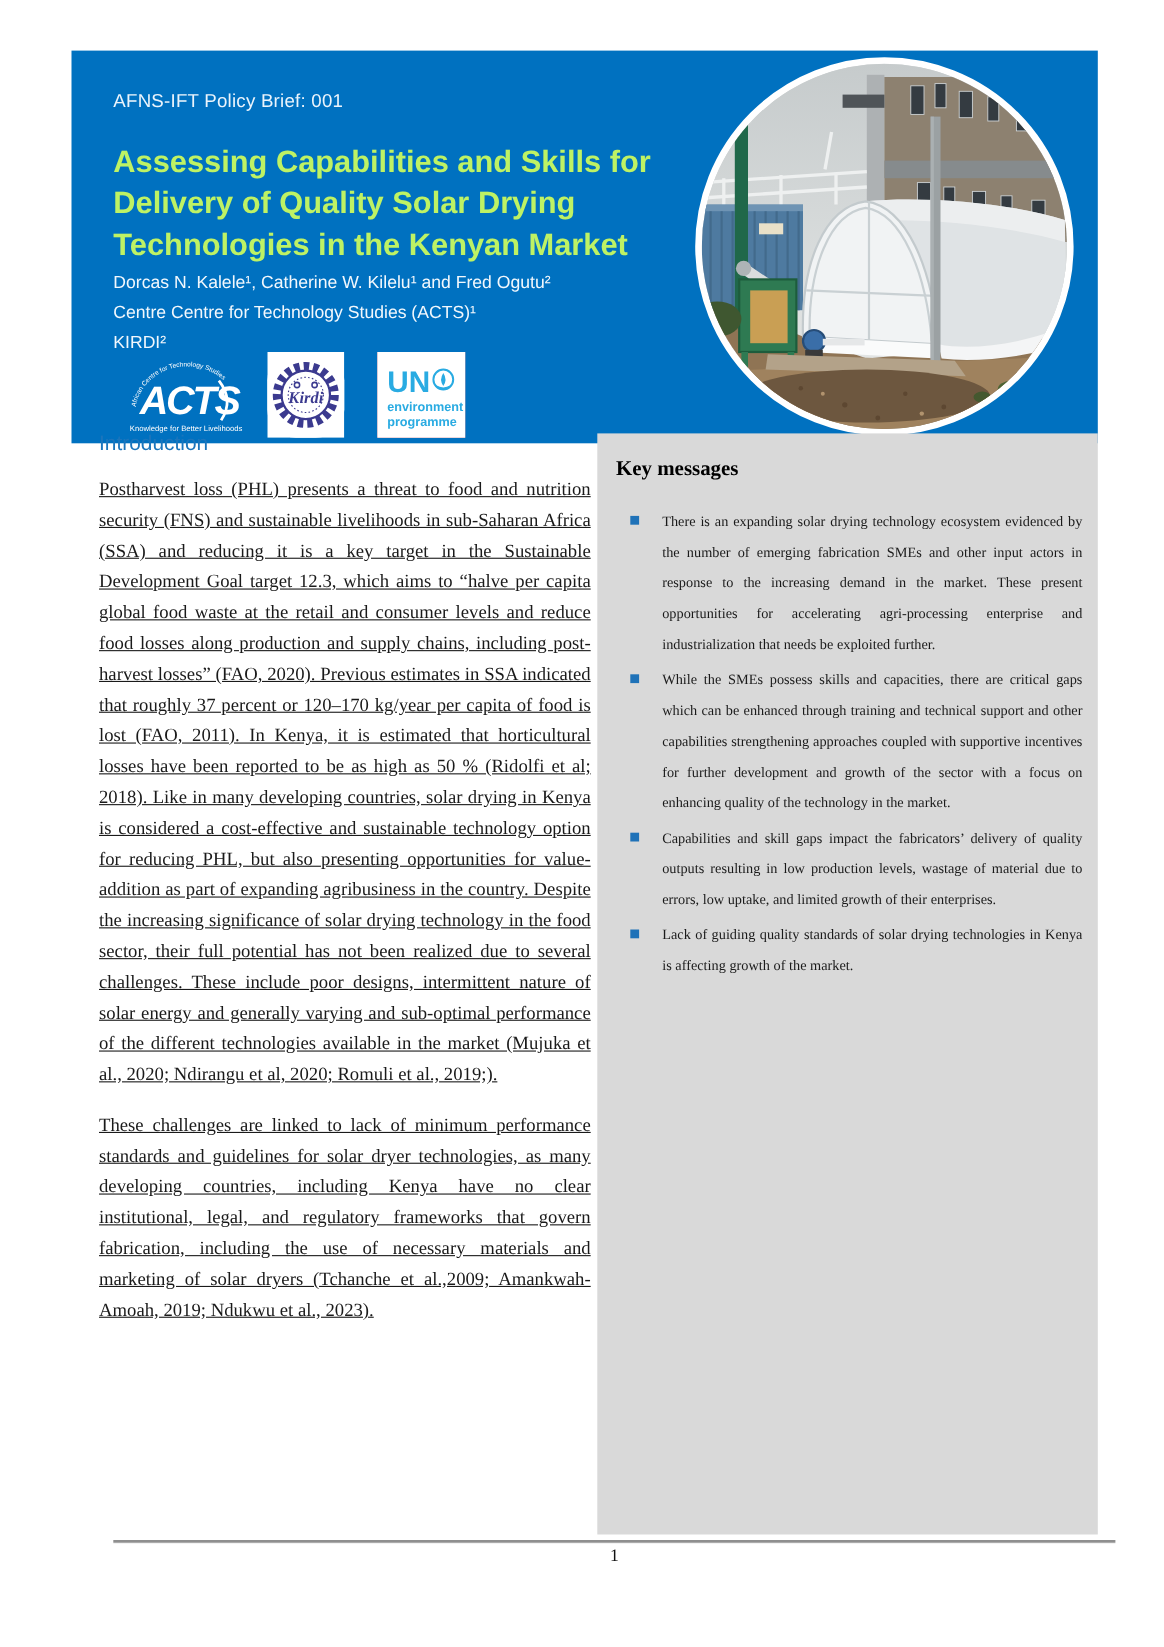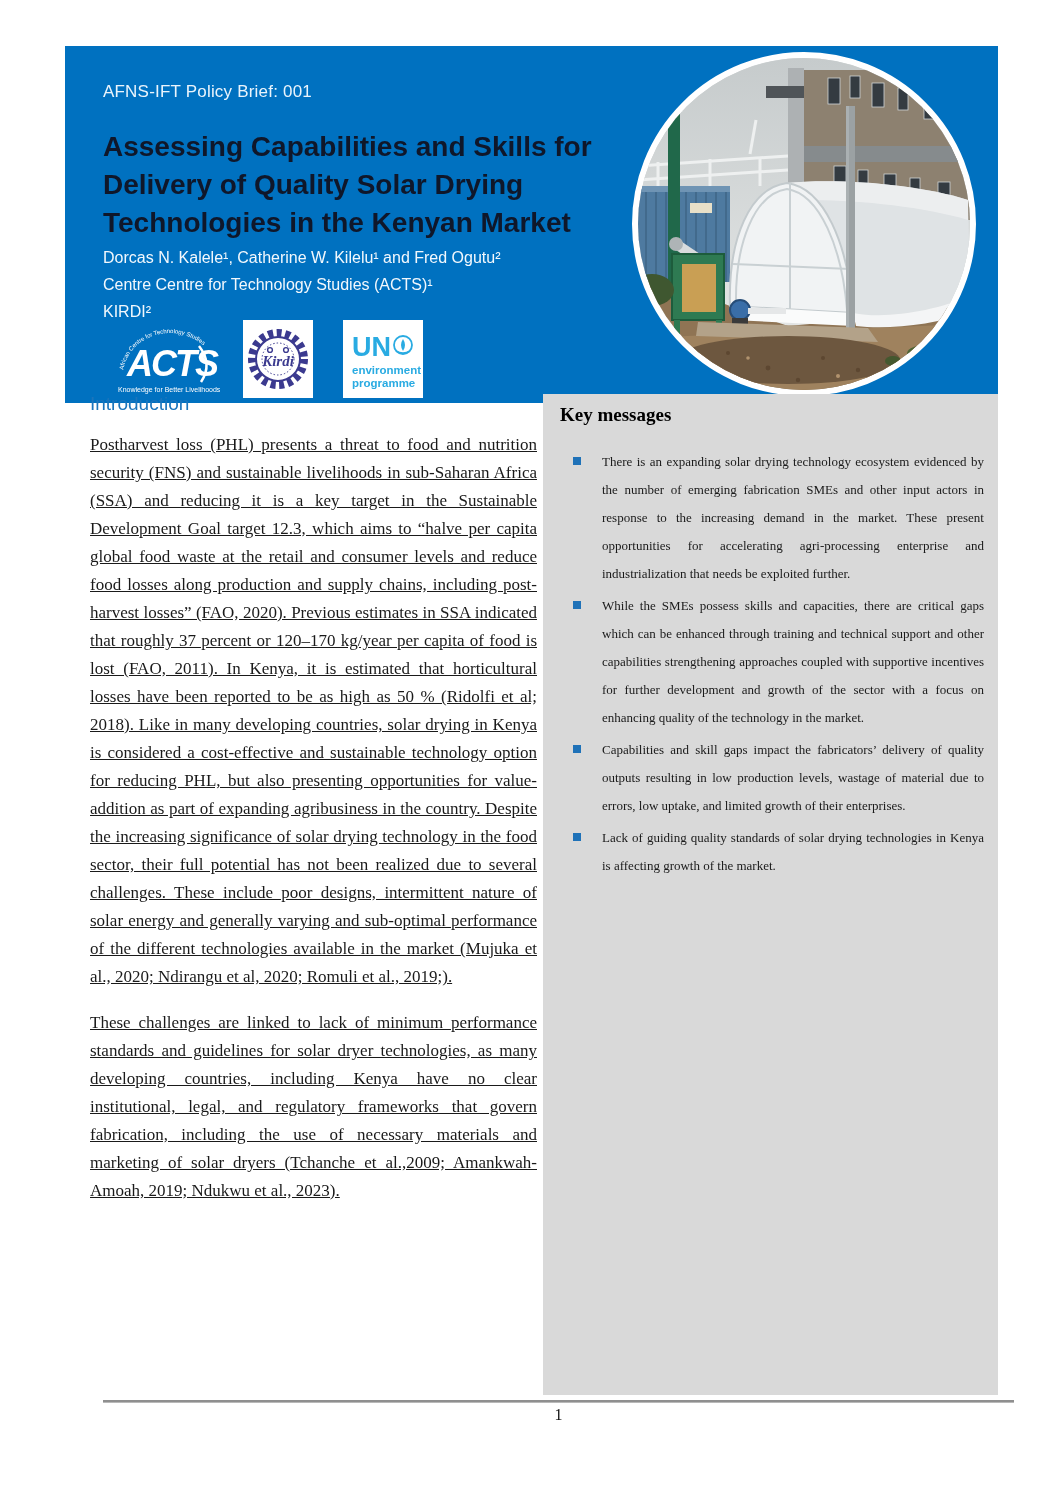--- a/index.html
+++ b/index.html
@@ -4,21 +4,21 @@
 <style>
   html,body{margin:0;padding:0;background:#ffffff;}
   .page{position:relative;width:1058px;height:1497px;background:#ffffff;overflow:hidden;
         font-family:"Liberation Serif", serif;color:#1a1a1a;}
 
   
   .banner{position:absolute;left:65px;top:13px;width:933px;height:357px;background:#0071C0;margin-top:33px;}
   .kicker{position:absolute;left:38px;top:36px;font-family:"Liberation Sans",sans-serif;
           font-size:17px;color:#eaf4fc;letter-spacing:.2px;}
   .title{position:absolute;left:38px;top:82px;font-family:"Liberation Sans",sans-serif;
-         font-size:28px;font-weight:bold;color:#0f172a;line-height:38px;}
+         font-size:28px;font-weight:bold;color:#bef264;line-height:38px;}
   .byline{position:absolute;left:38px;top:198px;font-family:"Liberation Sans",sans-serif;
           font-size:16px;color:#f2f8fd;line-height:27px;}
 
   
   .logo-acts{position:absolute;left:48px;top:270px;width:112px;height:82px;}
   .logo-kirdi{position:absolute;left:178px;top:274px;width:70px;height:78px;background:#ffffff;border-radius:26px;}
   .logo-un{position:absolute;left:278px;top:274px;width:80px;height:78px;background:#fca5a5;}
 
   
   .photo-circle{position:absolute;left:567px;top:6px;width:332px;height:332px;border-radius:50%;
@@ -27,21 +27,21 @@
 
   
   .intro-col{position:absolute;left:90px;top:393px;width:447px;}
   .intro-heading{font-family:"Liberation Sans",sans-serif;font-size:19px;font-weight:normal;
                  color:#1B75BC;margin:0 0 16px 0;}
   .intro-col p{margin:0 0 18px 0;font-size:17px;line-height:28px;text-align:justify;
                text-justify:inter-word;text-decoration:underline;}
 
   .keybox{position:absolute;left:543px;top:394px;width:455px;height:1001px;background:#D9D9D9;
           box-sizing:border-box;padding:10px 14px 0 0;}
-  .keybox-heading{font-size:19px;font-weight:bold;margin:0 0 22px 17px;color:#000;}
+  .keybox-heading{font-size:19px;font-weight:bold;margin:12px 0 22px 17px;color:#000;}
   .keybox ul{list-style:none;margin:0;padding:0;}
   .keybox li{position:relative;margin:0 0 4px 0;padding-left:59px;font-size:13px;
              line-height:28px;text-align:justify;text-justify:inter-word;}
   .keybox li .sq{position:absolute;left:30px;top:9px;width:8px;height:8px;background:#1F72B8;}
 
   
   .footer-rule{position:absolute;left:103px;top:1400px;width:911px;height:3px;
                background:linear-gradient(#8f8f8f 60%, #d6d6d6);}
   .page-number{position:absolute;left:103px;top:1406px;width:911px;text-align:center;
                font-size:16px;color:#111;}

